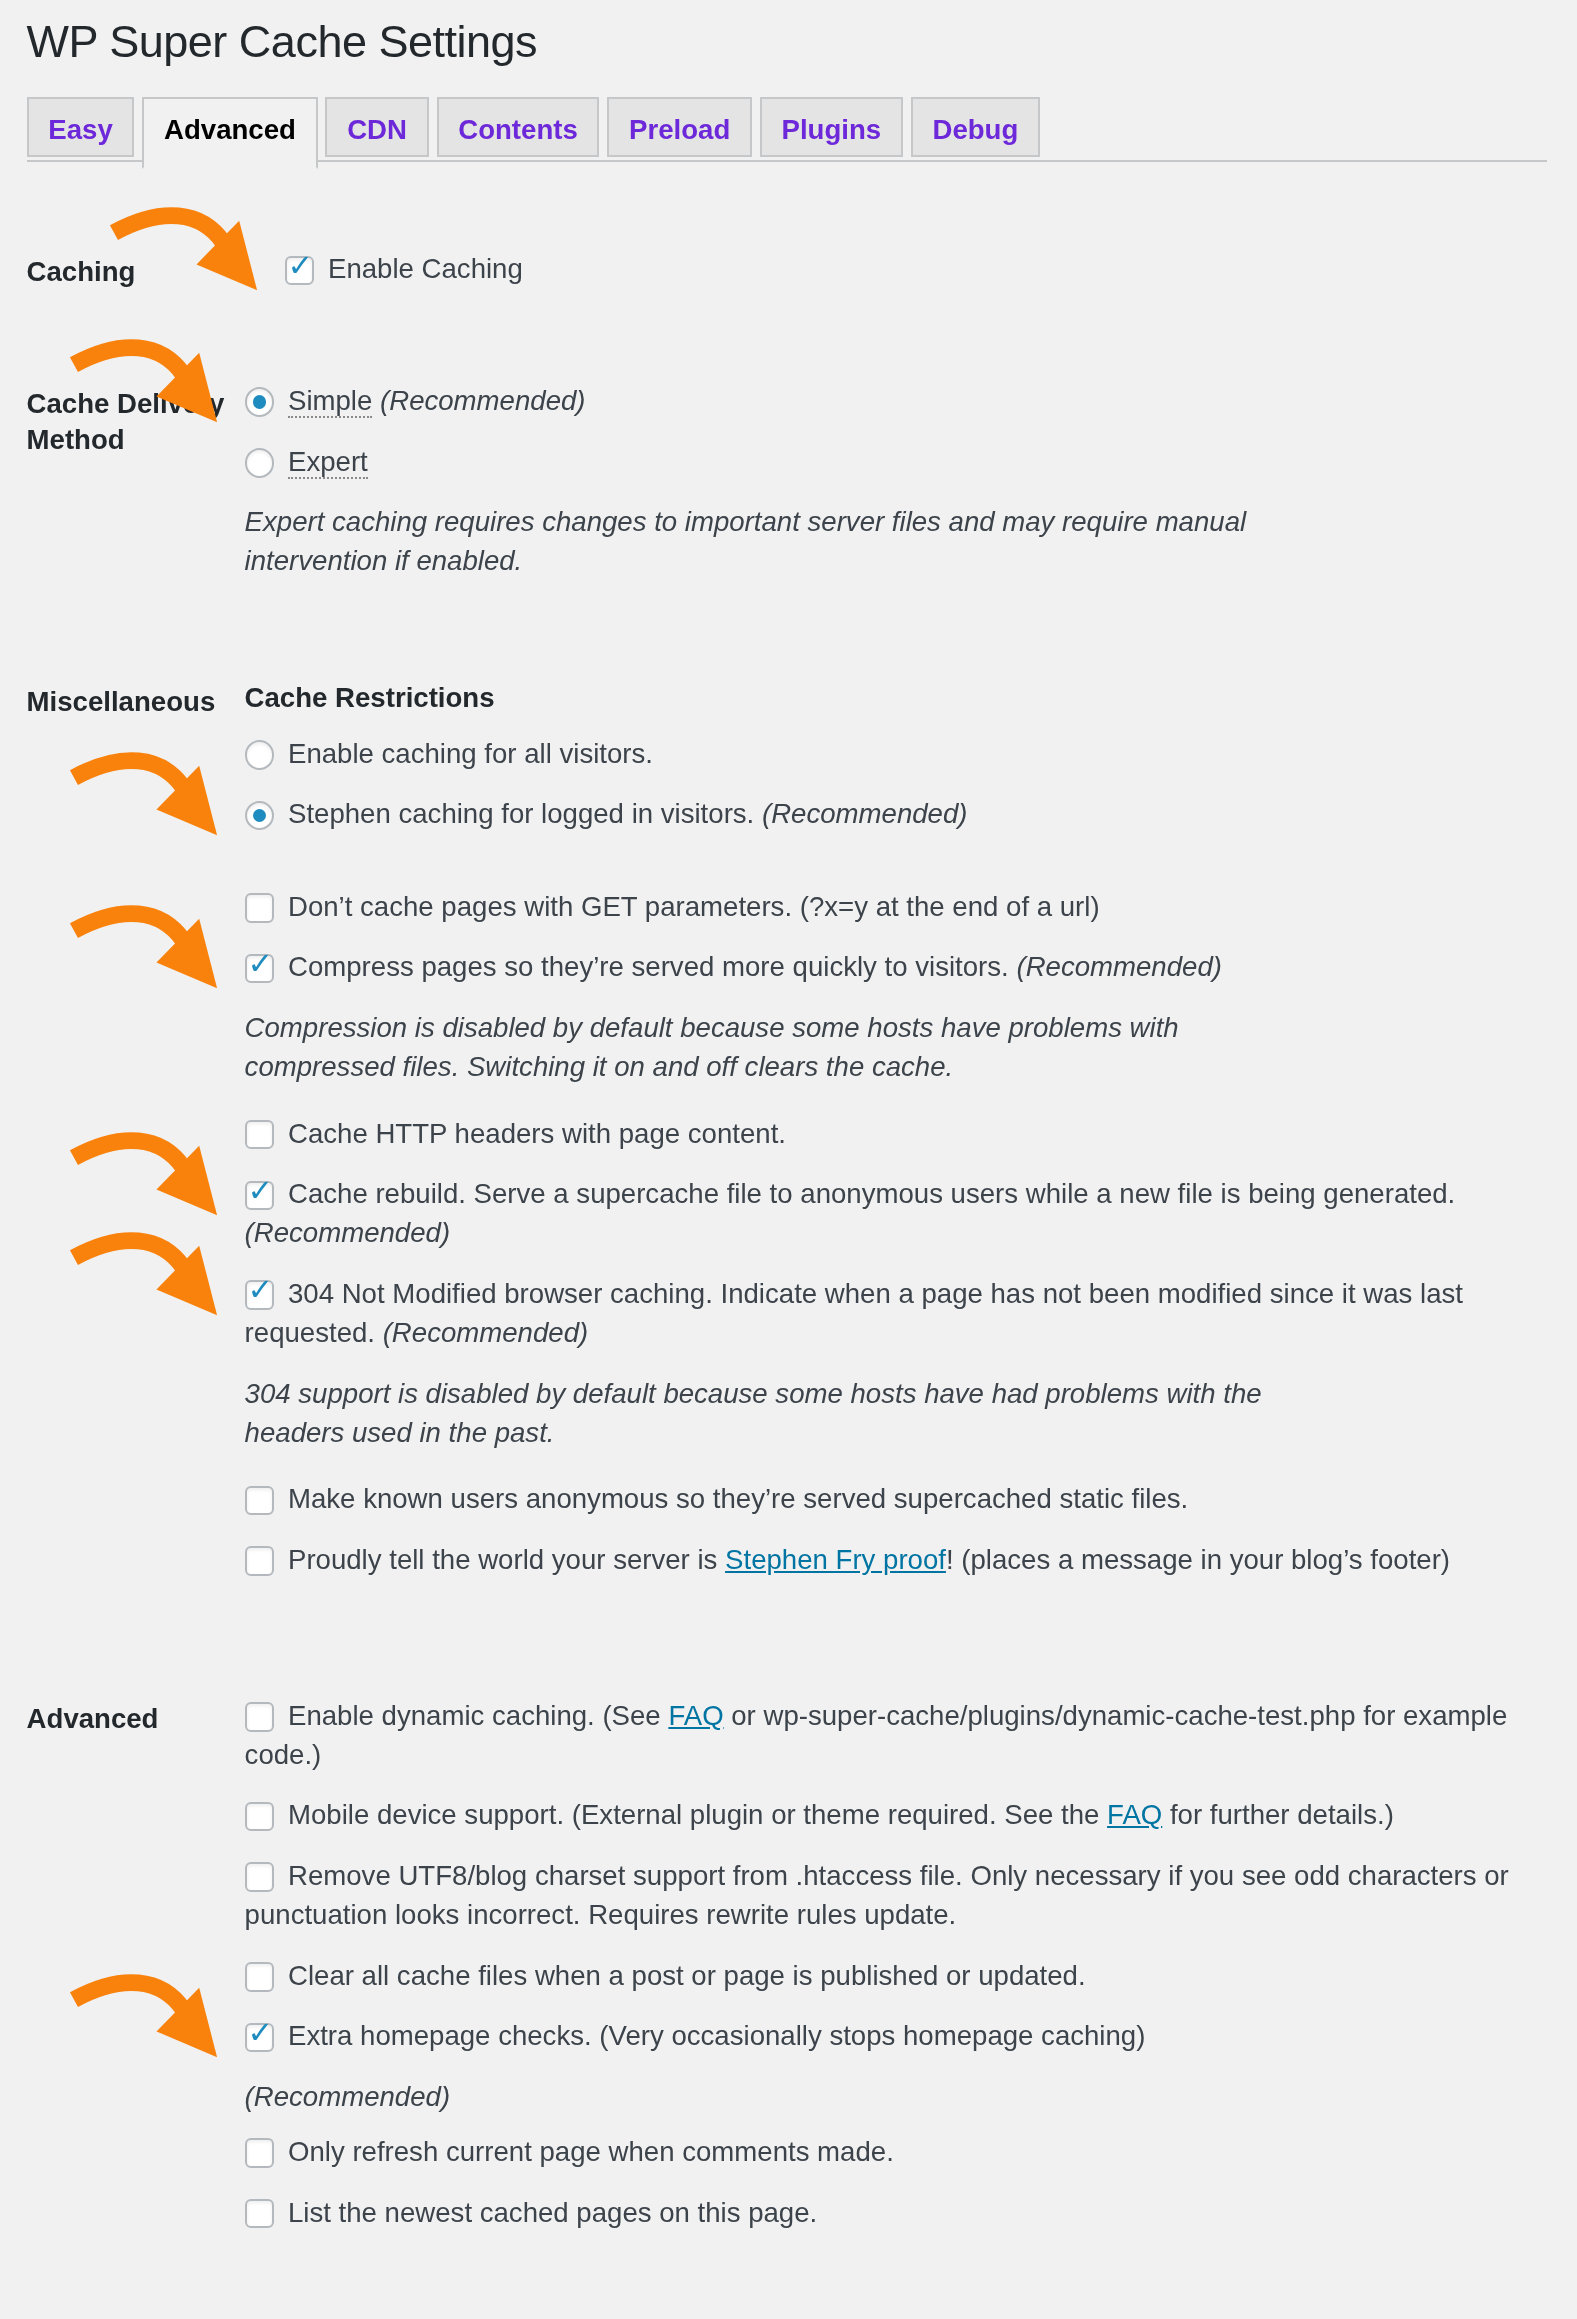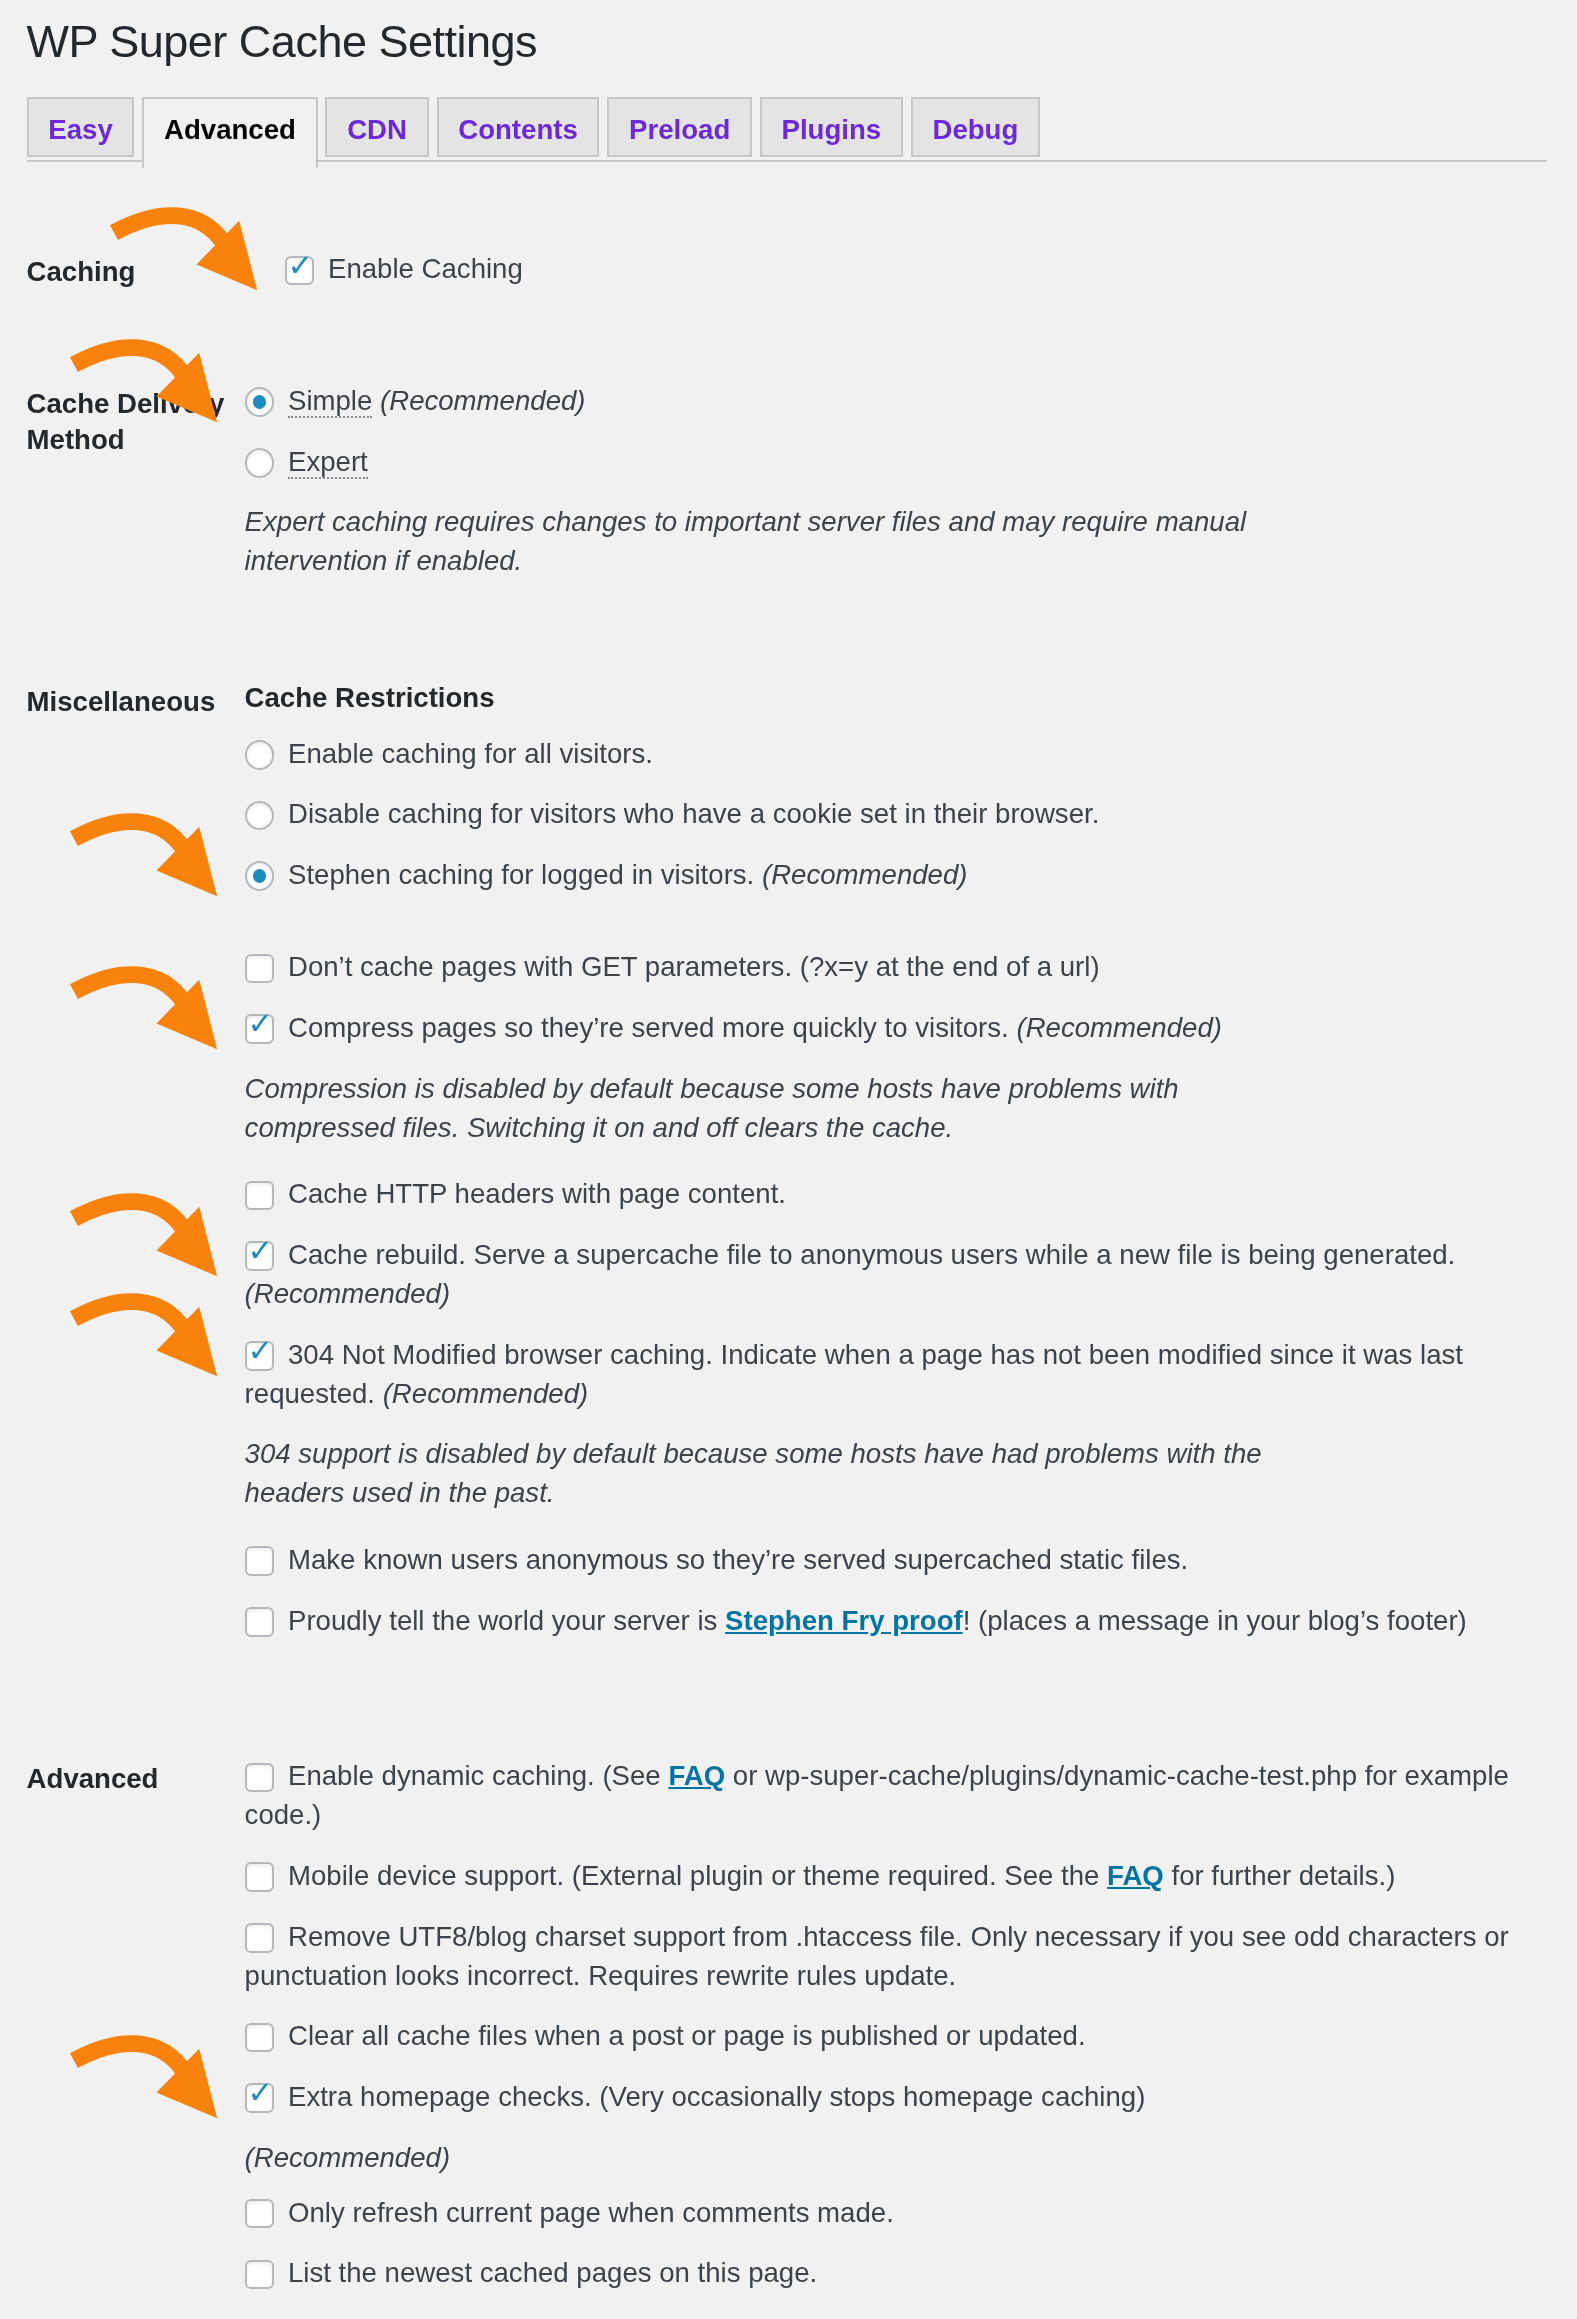--- a/index.html
+++ b/index.html
@@ -118,21 +118,21 @@
   }
   .radio .dot{
     position:absolute;
     top:50%;left:50%;
     width:13.8px;height:13.8px;
     margin:-6.9px 0 0 -6.9px;
     border-radius:50%;
     background:var(--accent);
   }
   em{font-style:italic;}
-  a.inline-link{color:var(--link);text-decoration:underline;cursor:pointer;font-weight:bold;}
+  a.inline-link{color:var(--link);text-decoration:underline;cursor:pointer;}
   .dotted{border-bottom:2px dotted #8a8a8a;text-align:right;}
   
   .arrow{
     position:absolute;
     left:-179px;
     top:-49px;
     width:167px;
     height:97px;
     pointer-events:none;
   }
@@ -170,21 +170,20 @@
   </svg></label>
           <label class="item"><span class="radio"></span><span class="lab"><span class="dotted">Expert</span></span></label>
           <p class="note"><span>Expert caching requires changes to important server files and may require manual intervention if enabled.</span></p>
         </div>
       </div>
       <div class="section s2">
         <div class="section-label">Miscellaneous</div>
         <div class="section-content">
           <div class="group-heading"><span>Cache Restrictions</span></div>
           <label class="item"><span class="radio"></span><span class="lab"><span>Enable caching for all visitors.</span></span></label>
-          <label class="item"><span class="radio"></span><span class="lab"><span>Disable caching for visitors who have a cookie set in their browser.</span></span></label>
           <label class="item"><span class="radio"><span class="dot"></span></span><span class="lab"><span>Stephen caching for logged in visitors. </span><em>(Recommended)</em></span><svg class="arrow" viewBox="0 0 168 96" xmlns="http://www.w3.org/2000/svg">
     <path d="M8,32 C56,6 96,10 118,42" fill="none" stroke="var(--arrow)" stroke-width="17"></path>
     <polygon points="152,90 91,64 134,20" fill="var(--arrow)"></polygon>
   </svg></label>
           <div class="radio-gap"></div>
           <label class="item"><span class="checkbox"></span><span class="lab"><span>Don’t cache pages with GET parameters. (?x=y at the end of a url)</span></span></label>
           <label class="item"><span class="checkbox"><span class="mark">✓</span></span><span class="lab"><span>Compress pages so they’re served more quickly to visitors. </span><em>(Recommended)</em></span><svg class="arrow" viewBox="0 0 168 96" xmlns="http://www.w3.org/2000/svg">
     <path d="M8,32 C56,6 96,10 118,42" fill="none" stroke="var(--arrow)" stroke-width="17"></path>
     <polygon points="152,90 91,64 134,20" fill="var(--arrow)"></polygon>
   </svg></label>

